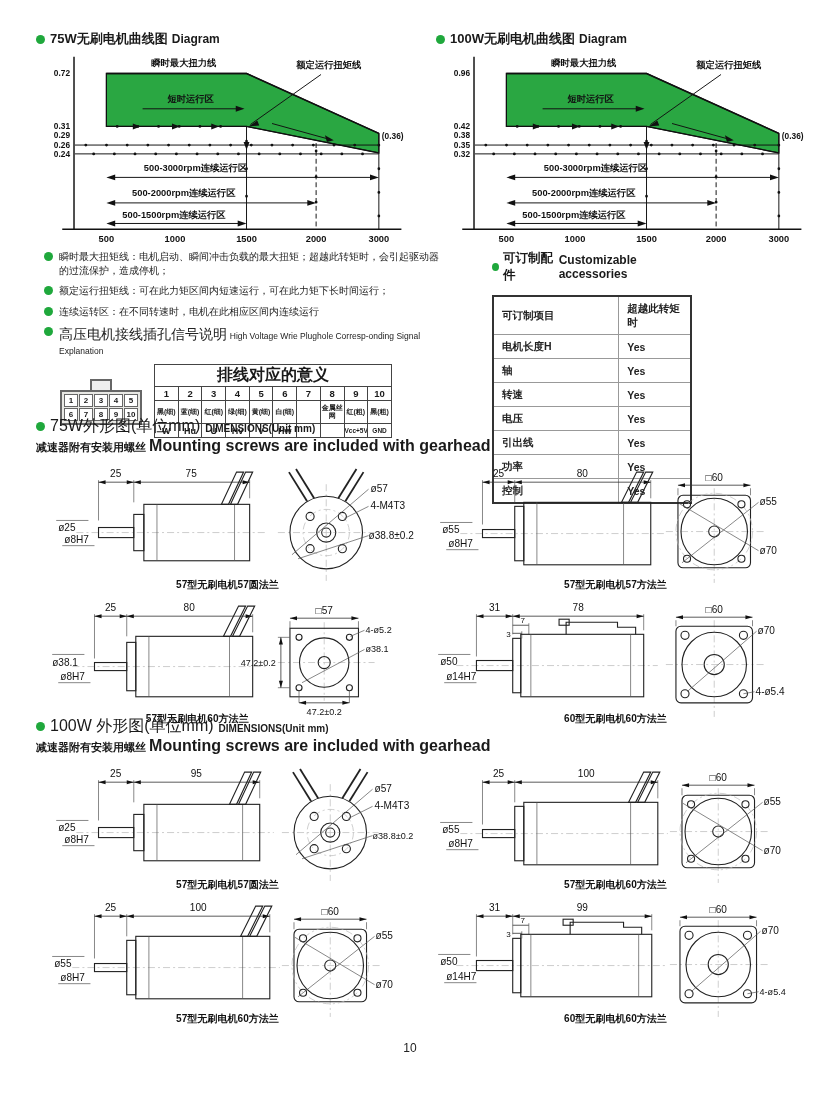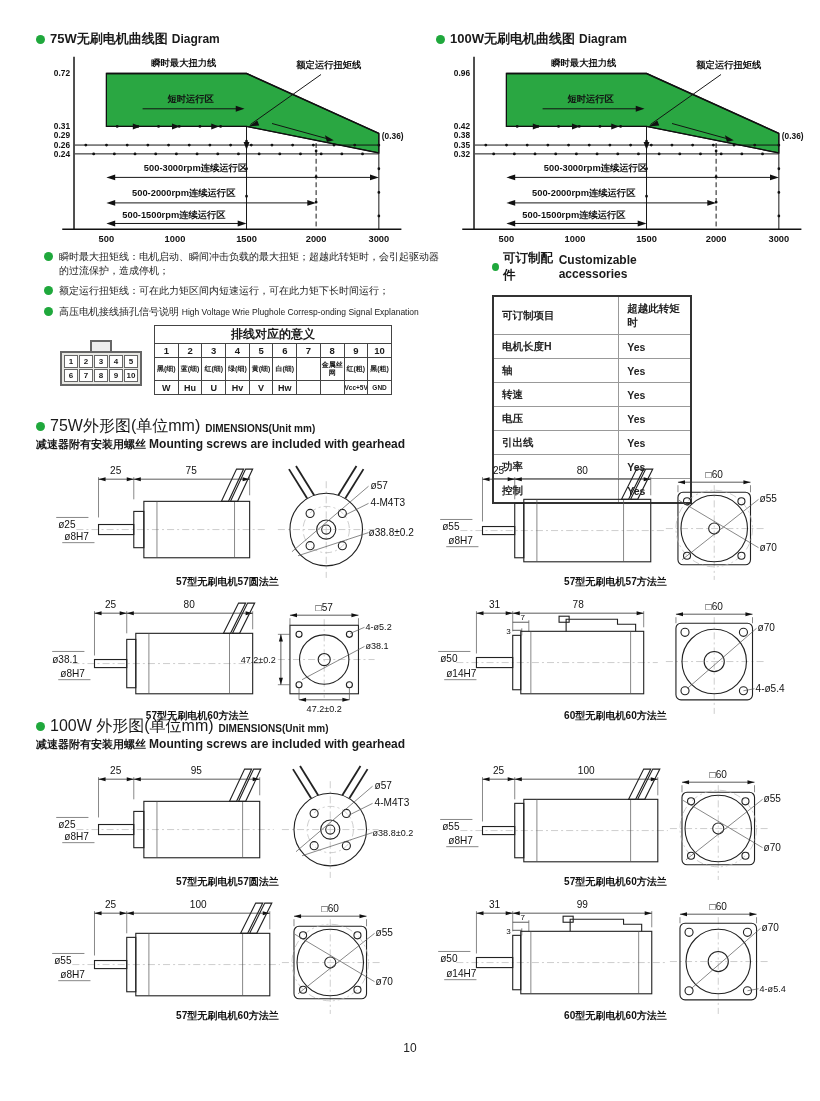--- a/index.html
+++ b/index.html
@@ -19,30 +19,30 @@
   .tri{fill:#111;stroke:none}
   .ctx{font-size:8.5px;font-weight:bold;fill:#111}
   .cxt{font-size:9.5px;font-weight:bold;fill:#111}
   .clb{font-size:9.5px;font-weight:bold;fill:#111}
   .czn{font-size:9.5px;font-weight:bold;fill:#111}
   
   .mid-row{position:absolute;top:250px;left:44px;display:flex}
   .notes-col{width:404px}
   .note{display:flex;gap:1px;font-size:10px;font-weight:normal;line-height:1.35;margin-bottom:7px;color:#222}
   .note .gdot{flex:0 0 9px;margin-top:2px}
-  .signal-cn{font-size:10px}
+  .signal-cn{font-size:14px}
   .signal-en{font-size:8.5px}
   .wire-area{display:flex;align-items:flex-start;margin-top:3px;margin-left:16px}
   .plug{margin-top:15px;margin-right:12px}
   .plug-tab{width:18px;height:9px;border:2px solid #666;margin:0 auto -2px;background:#eee}
   .plug-body{border:2px solid #666;background:#e8e8e4;padding:2px;display:grid;grid-template-columns:repeat(5,14px);gap:1px}
   .plug-cell{border:1px solid #666;background:#fff;font-size:8px;font-weight:bold;text-align:center;height:11px;line-height:11px}
   .wtab{border-collapse:collapse;table-layout:fixed;width:238px}
   .wtab th,.wtab td{border:1px solid #444;text-align:center;padding:0;overflow:hidden}
-  .wtab th{font-size:12px;font-weight:bold;height:15px}
+  .wtab th{font-size:16px;font-weight:bold;height:15px}
   .wnum td{font-size:9.5px;font-weight:bold;height:13px}
   .wclr td{font-size:7px;font-weight:bold;height:22px;line-height:1.15}
   .wsig td{font-size:9px;font-weight:bold;height:13px}
   .wsig td.sm{font-size:6.5px}
   
   .acc-col{margin-left:44px;width:200px}
   .acc-head{display:flex;align-items:center;font-weight:bold}
   .acc-cn{font-size:12.5px}
   .acc-en{font-size:12px;margin-left:0}
   .atab{border-collapse:collapse;border:2px solid #333;margin-top:11px}
@@ -50,21 +50,21 @@
   .atab td:first-child{width:112px}
   .atab td:last-child{width:56px}
   
   .sec{position:absolute;left:36px;width:776px}
   .sec75{top:416px}
   .sec100{top:716px}
   .sec-head{display:flex;align-items:center}
   .sec-cn{font-size:16px;font-weight:normal}
   .sec-en{font-size:10px;font-weight:bold;margin-left:5px;margin-top:3px}
   .sec-sub{font-size:11px;font-weight:bold;margin-top:0}
-  .sec-sub .en{font-size:12px}
+  .sec-sub .en{font-size:16px}
   .dgrid{display:grid;grid-template-columns:388px 388px;margin-top:3px}
   .dsvg{width:386px;height:134px;display:block}
   .ln{stroke:#222;stroke-width:1.1;fill:none}
   .lw{stroke:#222;stroke-width:1.8;fill:none}
   .thin{stroke:#555;stroke-width:0.7;fill:none}
   .dim{stroke:#333;stroke-width:0.8;fill:none}
   .cl{stroke:#b9b9b9;stroke-width:0.7;fill:none;stroke-dasharray:7 3 2 3}
   .dt{font-size:10px;fill:#111}
   .dt9{font-size:9px;fill:#111}
   .dt8{font-size:8px;fill:#111}
@@ -205,20 +205,24 @@
 
   <div class="mid-row">
     <div class="notes-col">
       <div class="note">
         <span class="gdot"></span>
         <span>瞬时最大扭矩线：电机启动、瞬间冲击负载的最大扭矩；超越此转矩时，会引起驱动器的过流保护，造成停机；</span>
       </div>
       <div class="note">
         <span class="gdot"></span>
         <span>额定运行扭矩线：可在此力矩区间内短速运行，可在此力矩下长时间运行；</span>
+      </div>
+      <div class="note">
+        <span class="gdot"></span>
+        <span>连续运转区：在不同转速时，电机在此相应区间内连续运行</span>
       </div>
       <div class="note">
         <span class="gdot"></span>
         <span>
           <span class="signal-cn">高压电机接线插孔信号说明</span>
           <span class="signal-en">High Voltage Wrie Plughole Corresp-onding Signal Explanation</span>
         </span>
       </div>
 
       <div class="wire-area">

